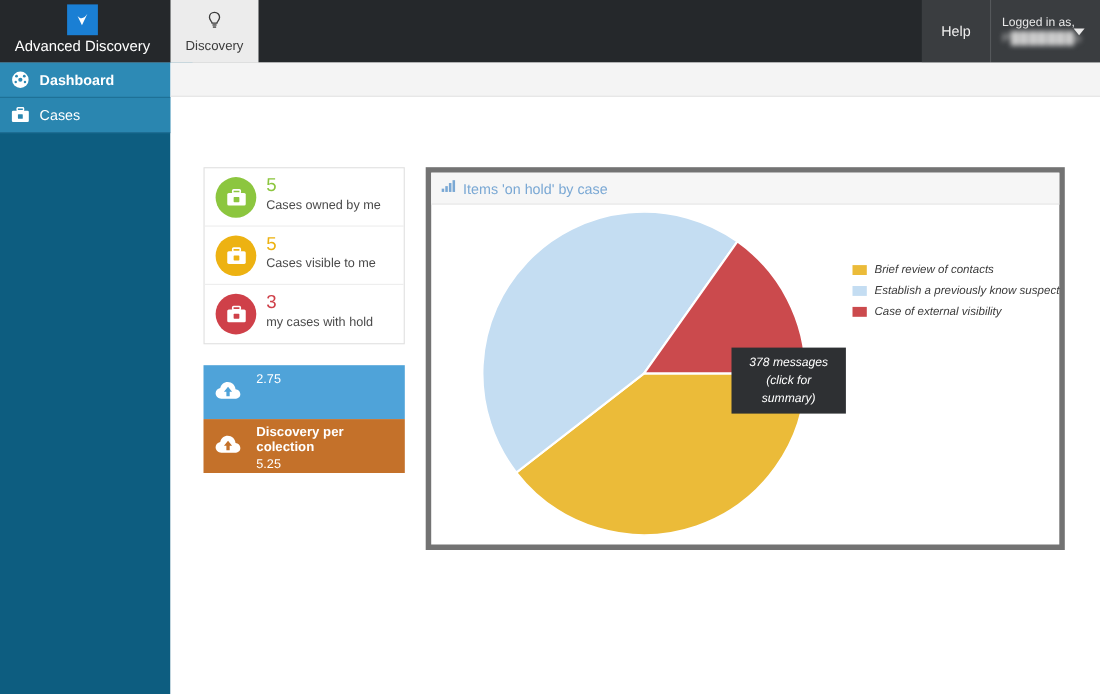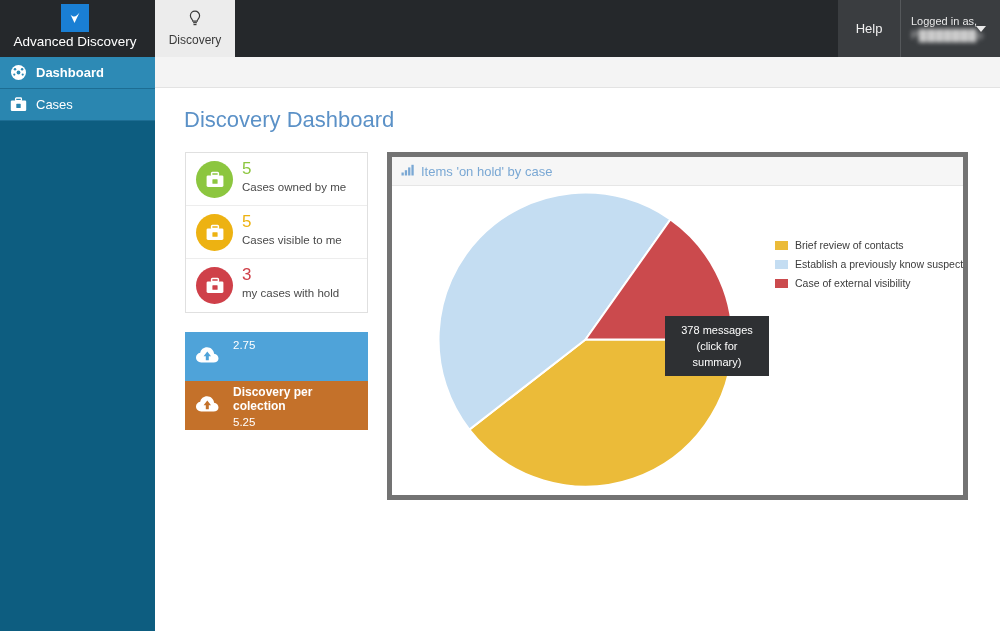--- a/index.html
+++ b/index.html
@@ -112,21 +112,21 @@
   
   .chart-panel {
     position:absolute; left:232px; top:95px; width:581px; height:348px;
     background:#ffffff; border:5px solid #737373;
   }
   .chart-head {
     height:29px; background:#f6f6f6; border-bottom:1px solid #e6e6e6;
     display:flex; align-items:center; padding-left:9px;
   }
   .chart-head .ch-title { color:#7aa8d4; font-size:13px; margin-left:6px; }
-  .chart-body { position:relative; height:317px; }
+  .chart-body { position:relative; height:317px;font-style:italic; }
 
   .pie-wrap { position:absolute; left:46px; top:6px; width:295px; height:295px; }
   .legend { position:absolute; left:383px; top:53px; }
   .legend-row { display:flex; align-items:center; margin-bottom:7px; }
   .legend-sw { width:13px; height:9px; margin-right:7px; }
   .legend-lb { font-size:10.5px; color:#3b3b3b; white-space:nowrap; }
 
   .tooltip {
     position:absolute; left:273px; top:130px; width:104px;
     background:#2e3033; padding:6px 12px; text-align:center;
@@ -199,21 +199,20 @@
         </svg>
       </span>
       <span class="nav-label">Cases</span>
     </div>
   </div>
 
   <div class="main">
 
     <div class="subbar"></div>
 
-    <h1 class="page-title">Discovery Dashboard</h1>
 
     <div class="stats">
 
       <div class="stat-row">
         <span class="stat-ico" style="background:#8cc63f;">
           <svg width="20" height="18" viewBox="0 0 20 18" aria-hidden="true">
             <rect x="6.6" y="1.6" width="6.8" height="3" rx="0.8" fill="none" stroke="#ffffff" stroke-width="1.5"></rect>
             <rect x="1.6" y="4.4" width="16.8" height="11.5" rx="1.4" fill="#ffffff"></rect>
             <rect x="7.4" y="8.2" width="5.2" height="4.6" rx="0.6" fill="#8cc63f"></rect>
           </svg>

